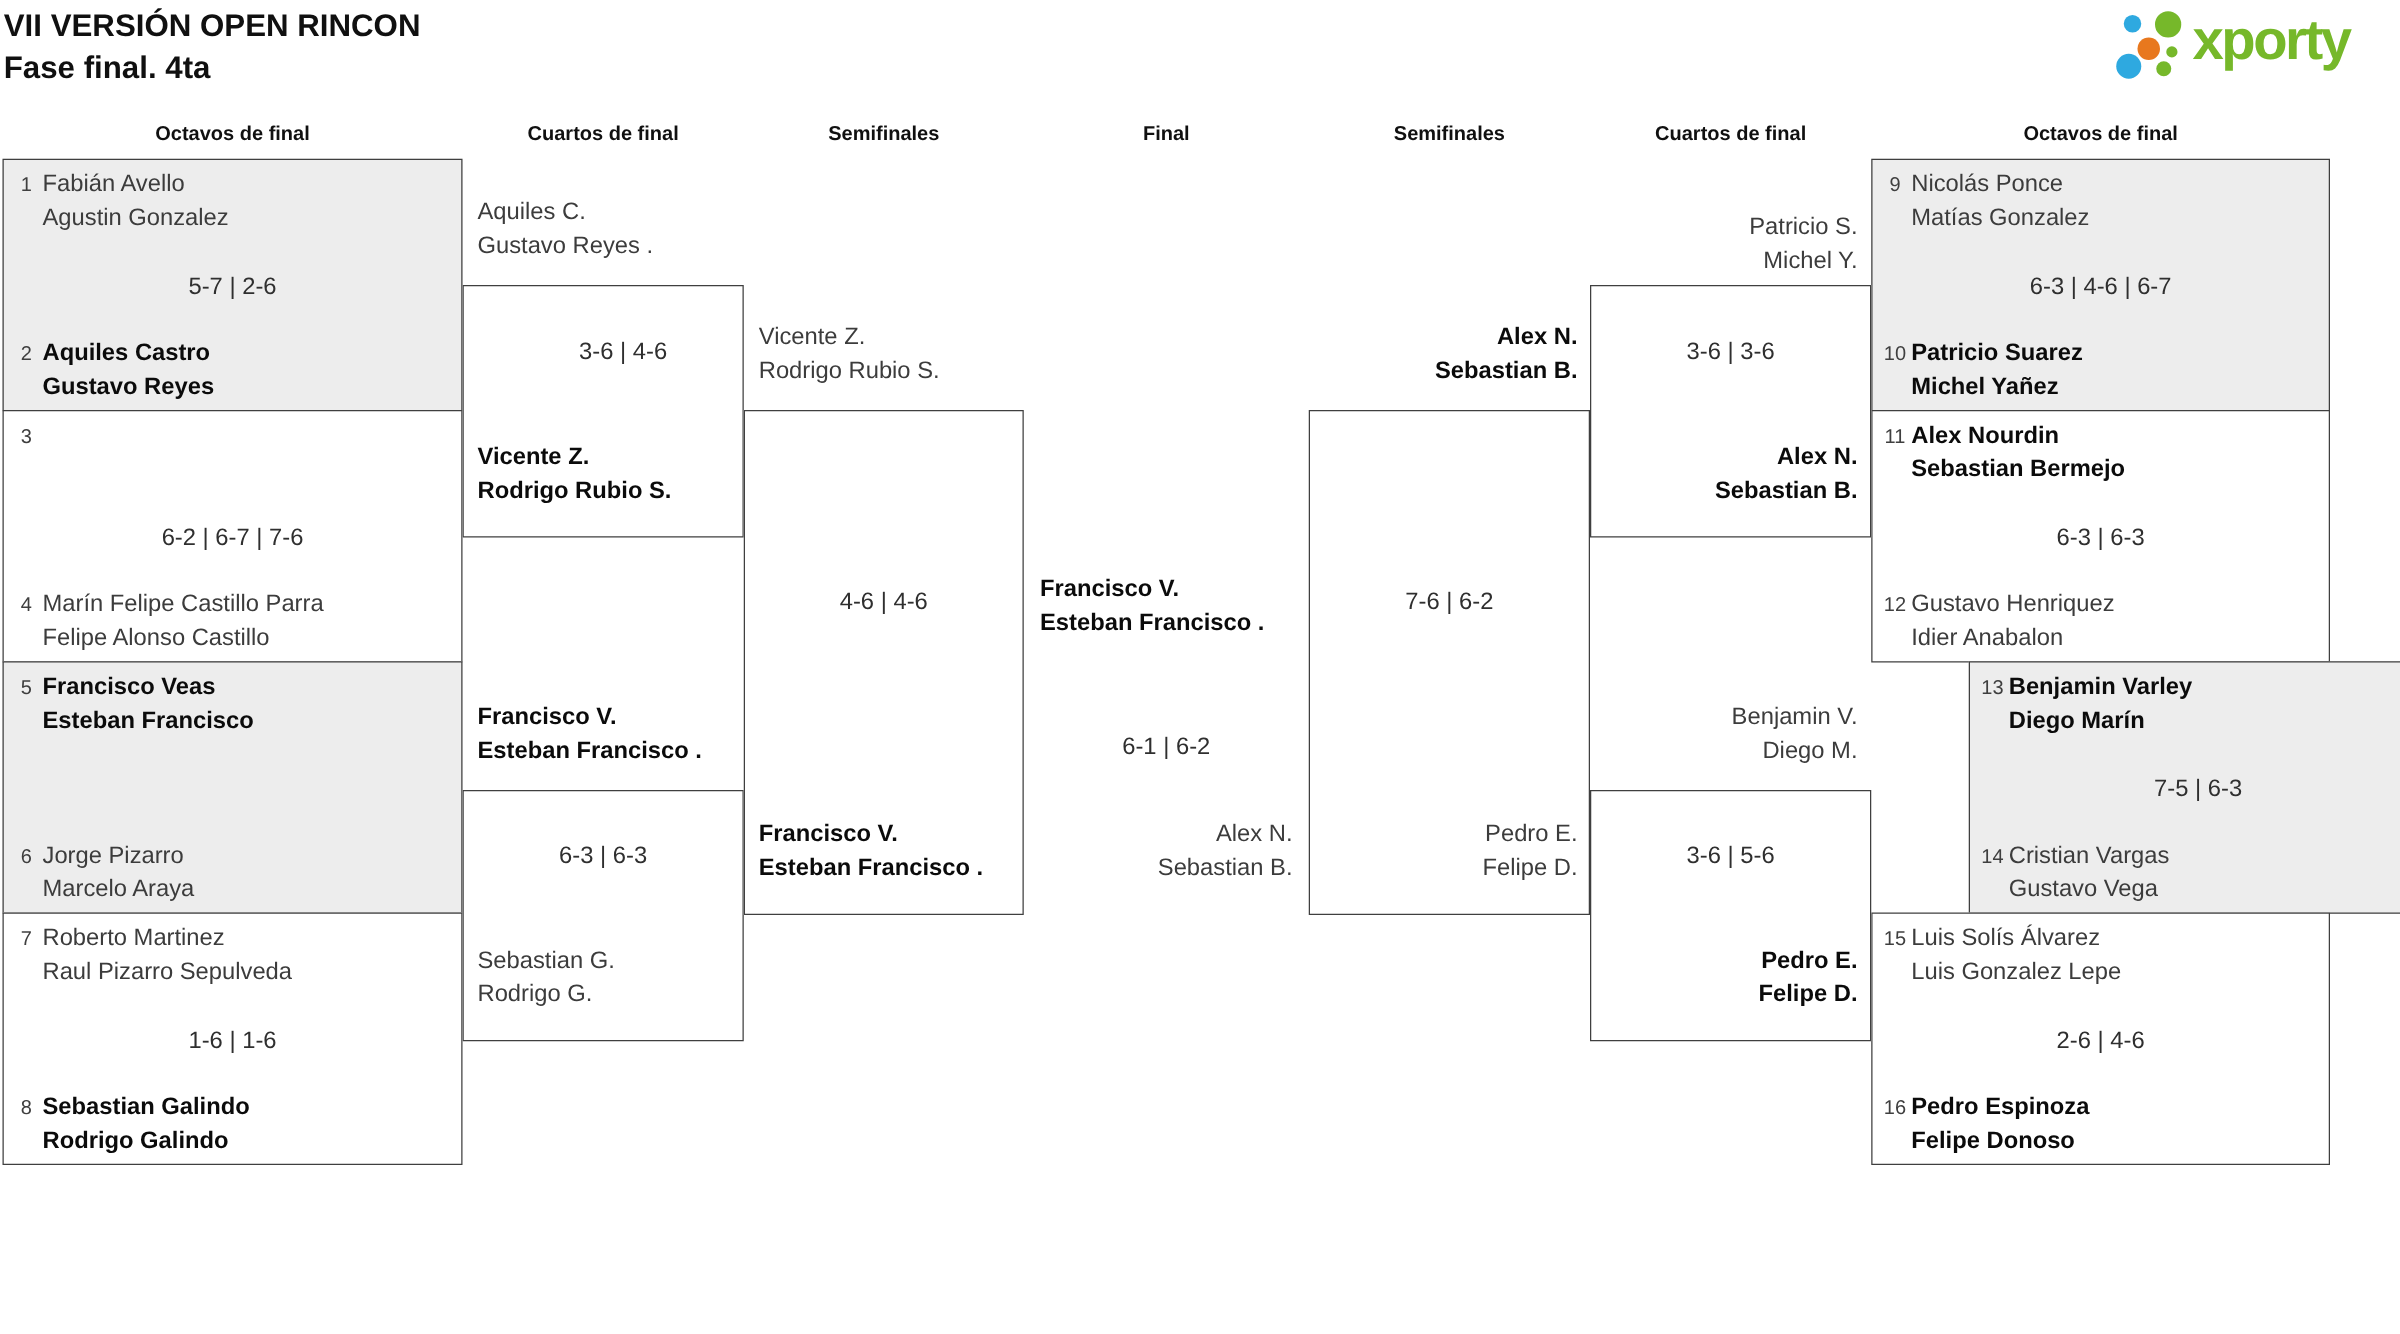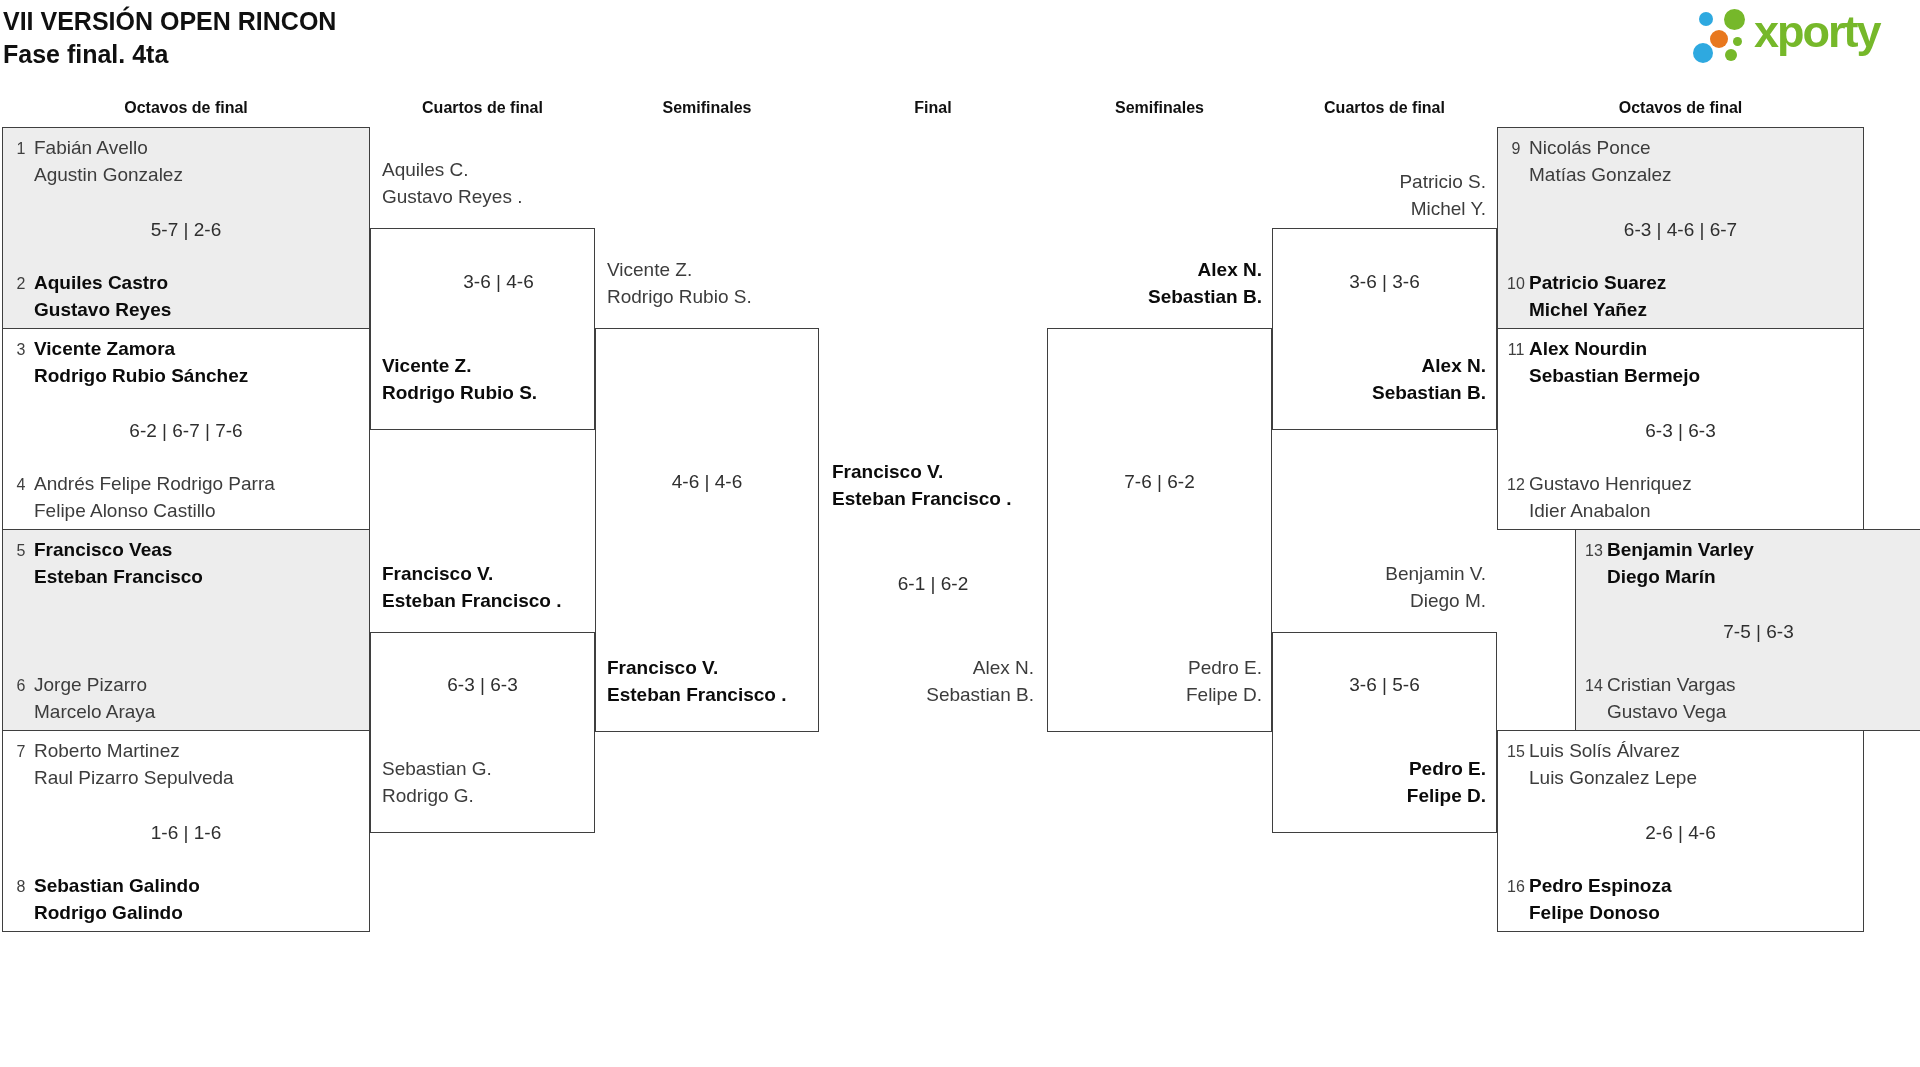--- a/index.html
+++ b/index.html
@@ -69,28 +69,24 @@
     <div class="score oscore">5-7 | 2-6</div>
     <div class="seed seed-b">2</div>
     <div class="team team-b winner">
       <div>Aquiles Castro</div>
       <div>Gustavo Reyes</div>
     </div>
   </div>
 
   <div class="box" style="left:2px;top:328px;width:368px;height:202px;">
     <div class="seed seed-a">3</div>
-    <div class="team team-a winner">
-      <div>Vicente Zamora</div>
-      <div>Rodrigo Rubio Sánchez</div>
-    </div>
     <div class="score oscore">6-2 | 6-7 | 7-6</div>
     <div class="seed seed-b">4</div>
     <div class="team team-b">
-      <div>Andrés Felipe Rodrigo Parra</div>
+      <div>Marín Felipe Castillo Parra</div>
       <div>Felipe Alonso Castillo</div>
     </div>
   </div>
 
   <div class="box grey" style="left:2px;top:529px;width:368px;height:202px;">
     <div class="seed seed-a">5</div>
     <div class="team team-a winner">
       <div>Francisco Veas</div>
       <div>Esteban Francisco</div>
     </div>
@@ -201,21 +197,21 @@
   <div class="score" style="left:595px;width:224px;top:468px;">4-6 | 4-6</div>
   <div class="team winner" style="left:607px;top:654px;">
     <div>Francisco V.</div>
     <div>Esteban Francisco .</div>
   </div>
 
   <div class="team winner" style="left:832px;top:458px;">
     <div>Francisco V.</div>
     <div>Esteban Francisco .</div>
   </div>
-  <div class="score" style="left:819px;width:228px;top:570px;text-align:center;">6-1 | 6-2</div>
+  <div class="score" style="left:819px;width:228px;top:584px;text-align:center;">6-1 | 6-2</div>
   <div class="team right" style="left:819px;width:215px;top:654px;">
     <div>Alex N.</div>
     <div>Sebastian B.</div>
   </div>
 
   <div class="team right winner" style="left:1047px;width:215px;top:256px;">
     <div>Alex N.</div>
     <div>Sebastian B.</div>
   </div>
   <div class="box" style="left:1047px;top:328px;width:225px;height:404px;"></div>

